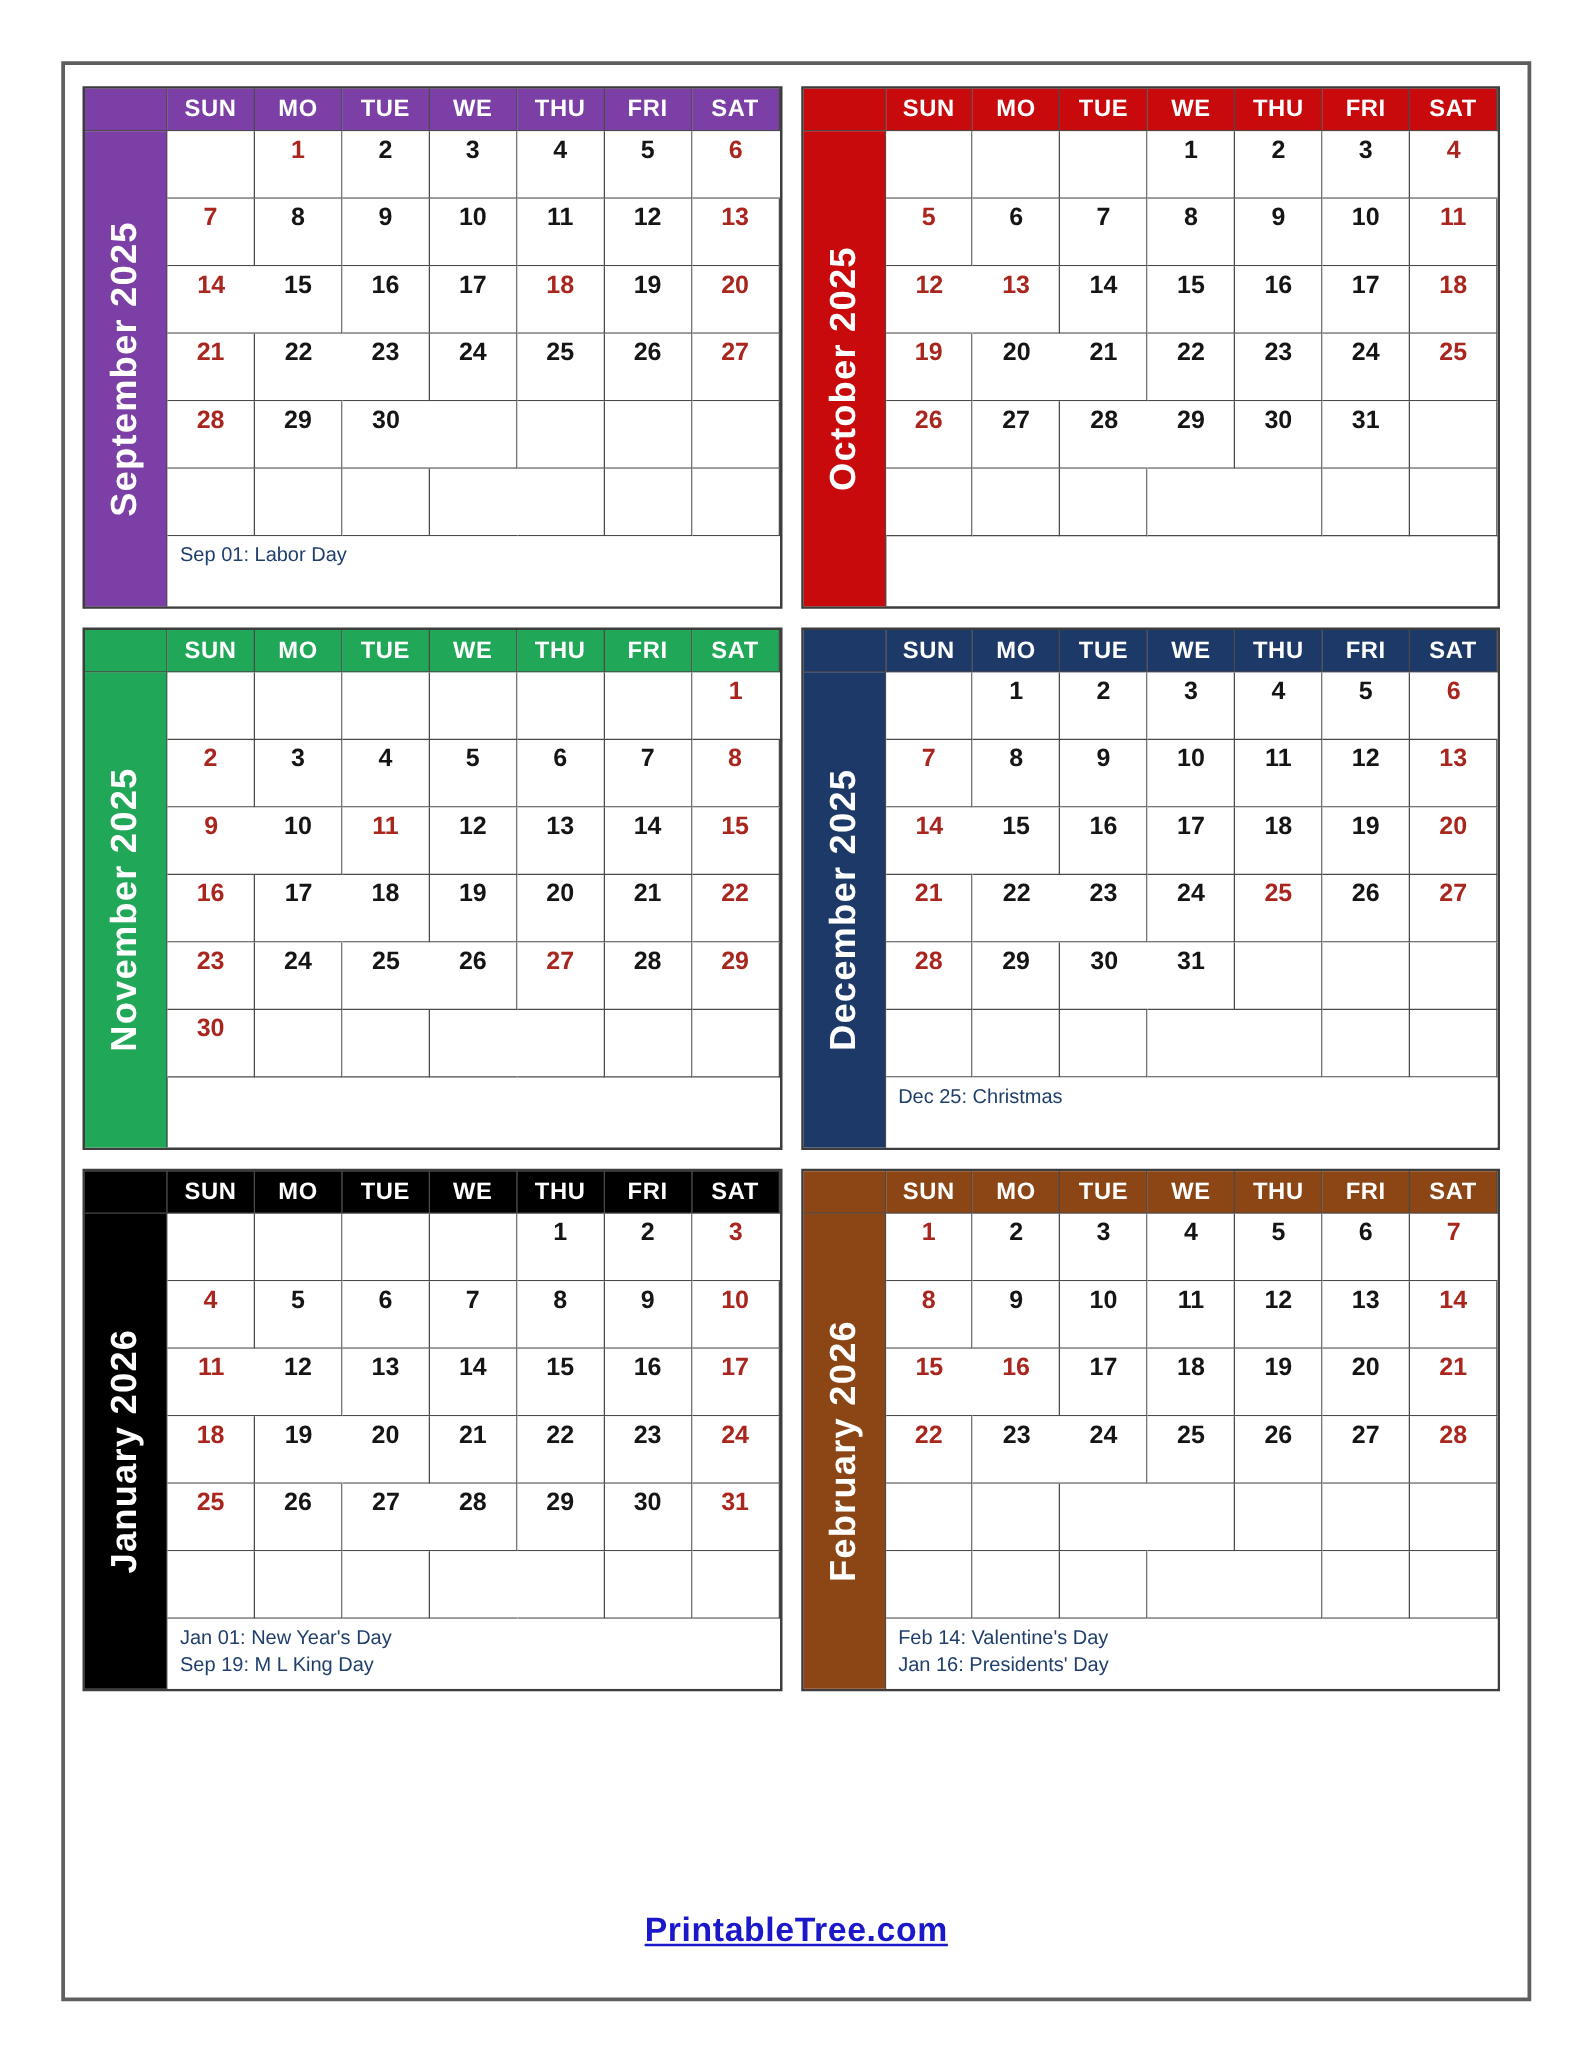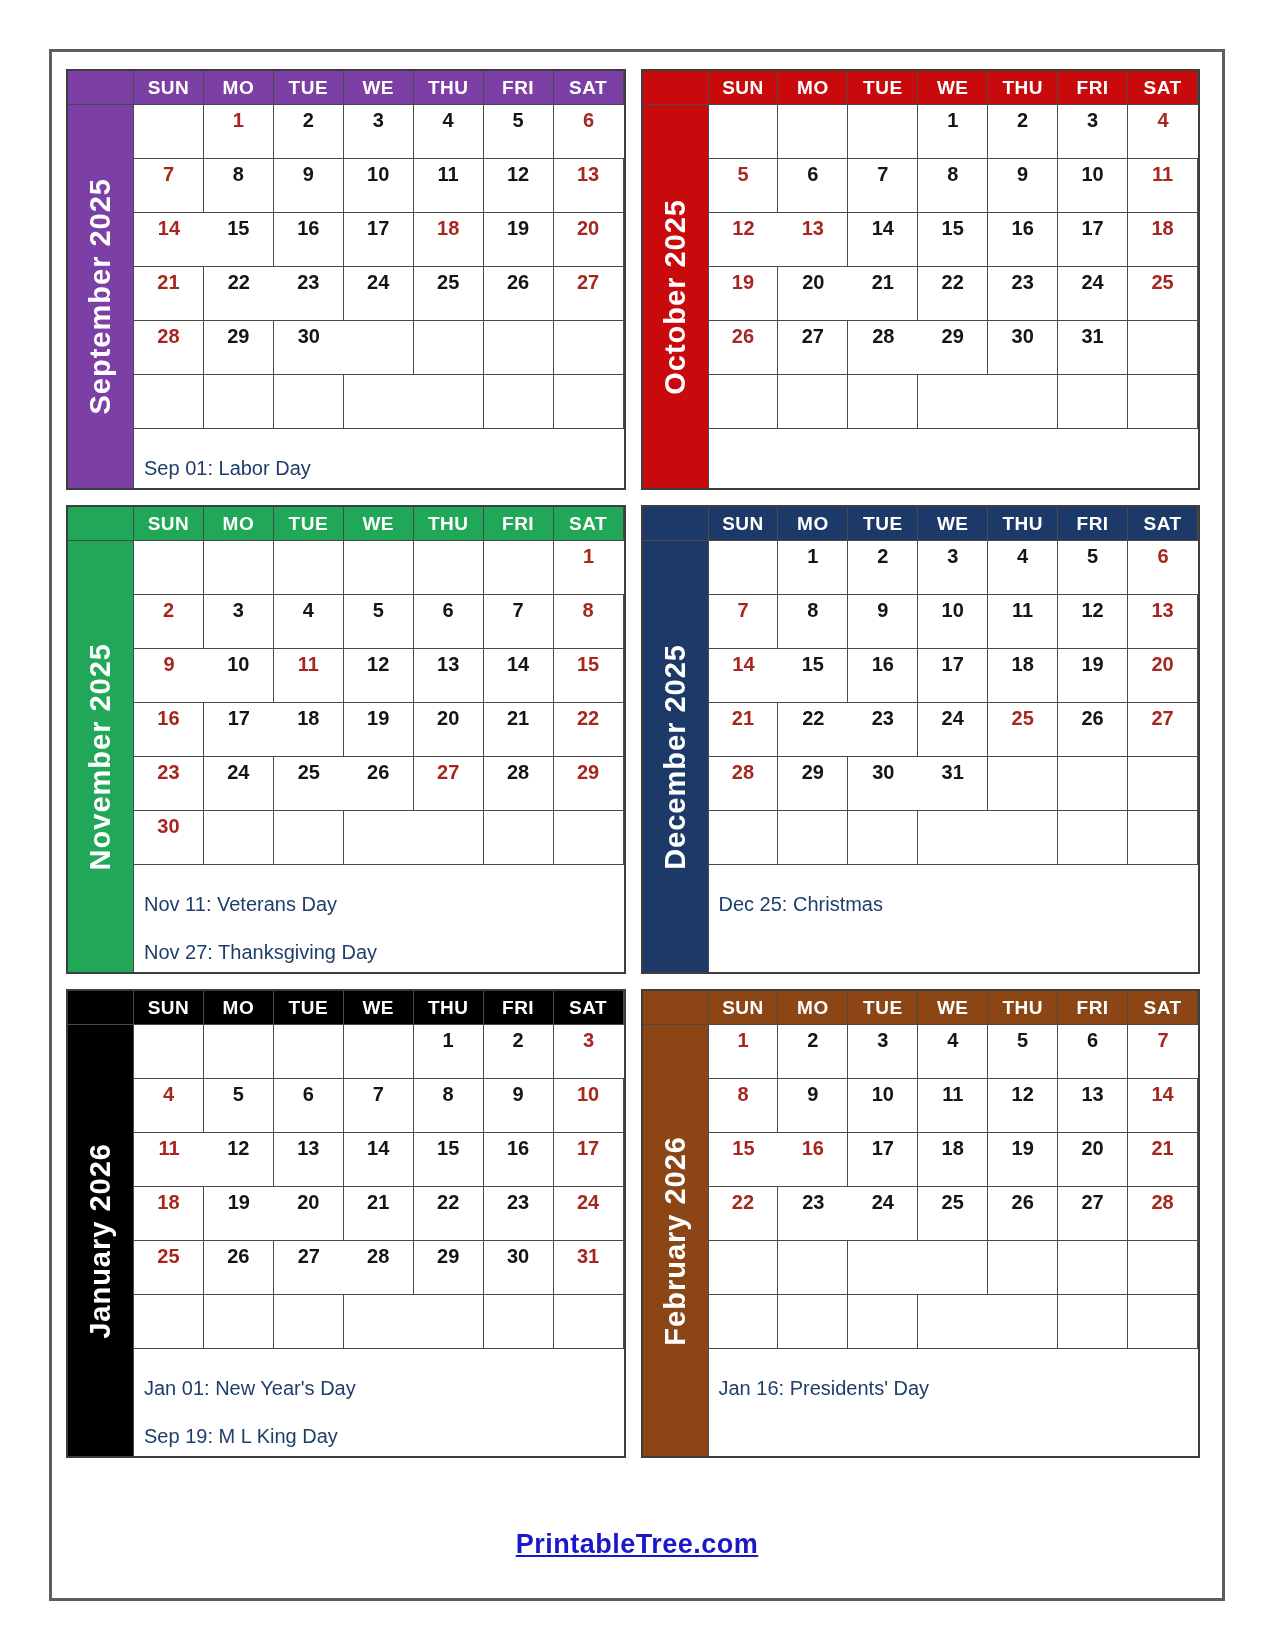--- a/index.html
+++ b/index.html
@@ -62,21 +62,21 @@
     font-weight:bold;font-size:20px;color:#151515;
   }
   .day-cell .num.red{color:var(--date-red,#a9261f);}
   .holidays{
     grid-column:2 / -1;grid-row:8;
     padding:5px 8px 6px 10px;
     background:#ffffff;
   }
   .holiday-line{
     color:var(--holiday-color,#1f3e6b);
-    font-size:20px;line-height:1.4;margin-top:20px;
+    font-size:16px;line-height:1.4;
   }
   footer{
     position:absolute;left:0;right:0;bottom:38px;text-align:center;
   }
   footer a{
     color:var(--footer-color,#1b18c9);
     font-size:27px;text-decoration:underline;cursor:pointer;
     letter-spacing:.5px;
     font-weight:bold;
   }
@@ -246,24 +246,20 @@
         <div class="day-cell"><span class="num red">27</span></div>
         <div class="day-cell"><span class="num">28</span></div>
         <div class="day-cell"><span class="num red">29</span></div>
         <div class="day-cell"><span class="num red">30</span></div>
         <div class="day-cell"></div>
         <div class="day-cell"></div>
         <div class="day-cell"></div>
         <div class="day-cell"></div>
         <div class="day-cell"></div>
         <div class="day-cell"></div>
-        <div class="holidays">
-          <div class="holiday-line">Nov 11: Veterans Day</div>
-          <div class="holiday-line">Nov 27: Thanksgiving Day</div>
-        </div>
       </section>
       <section class="calendar" style="--accent: #1c3967;">
         <div class="corner"></div>
         <div class="day-header">SUN</div>
         <div class="day-header">MO</div>
         <div class="day-header">TUE</div>
         <div class="day-header">WE</div>
         <div class="day-header">THU</div>
         <div class="day-header">FRI</div>
         <div class="day-header">SAT</div>
@@ -423,20 +419,21 @@
         <div class="day-cell"></div>
         <div class="day-cell"></div>
         <div class="day-cell"></div>
         <div class="day-cell"></div>
         <div class="day-cell"></div>
         <div class="day-cell"></div>
         <div class="day-cell"></div>
         <div class="day-cell"></div>
         <div class="day-cell"></div>
         <div class="holidays">
+          <div class="holiday-line">Feb 14: Valentine's Day</div>
           <div class="holiday-line">Jan 16: Presidents' Day</div>
         </div>
       </section>
     </main>
   <footer>
     <a>PrintableTree.com</a>
   </footer>
 </div>
 
 </body></html>

